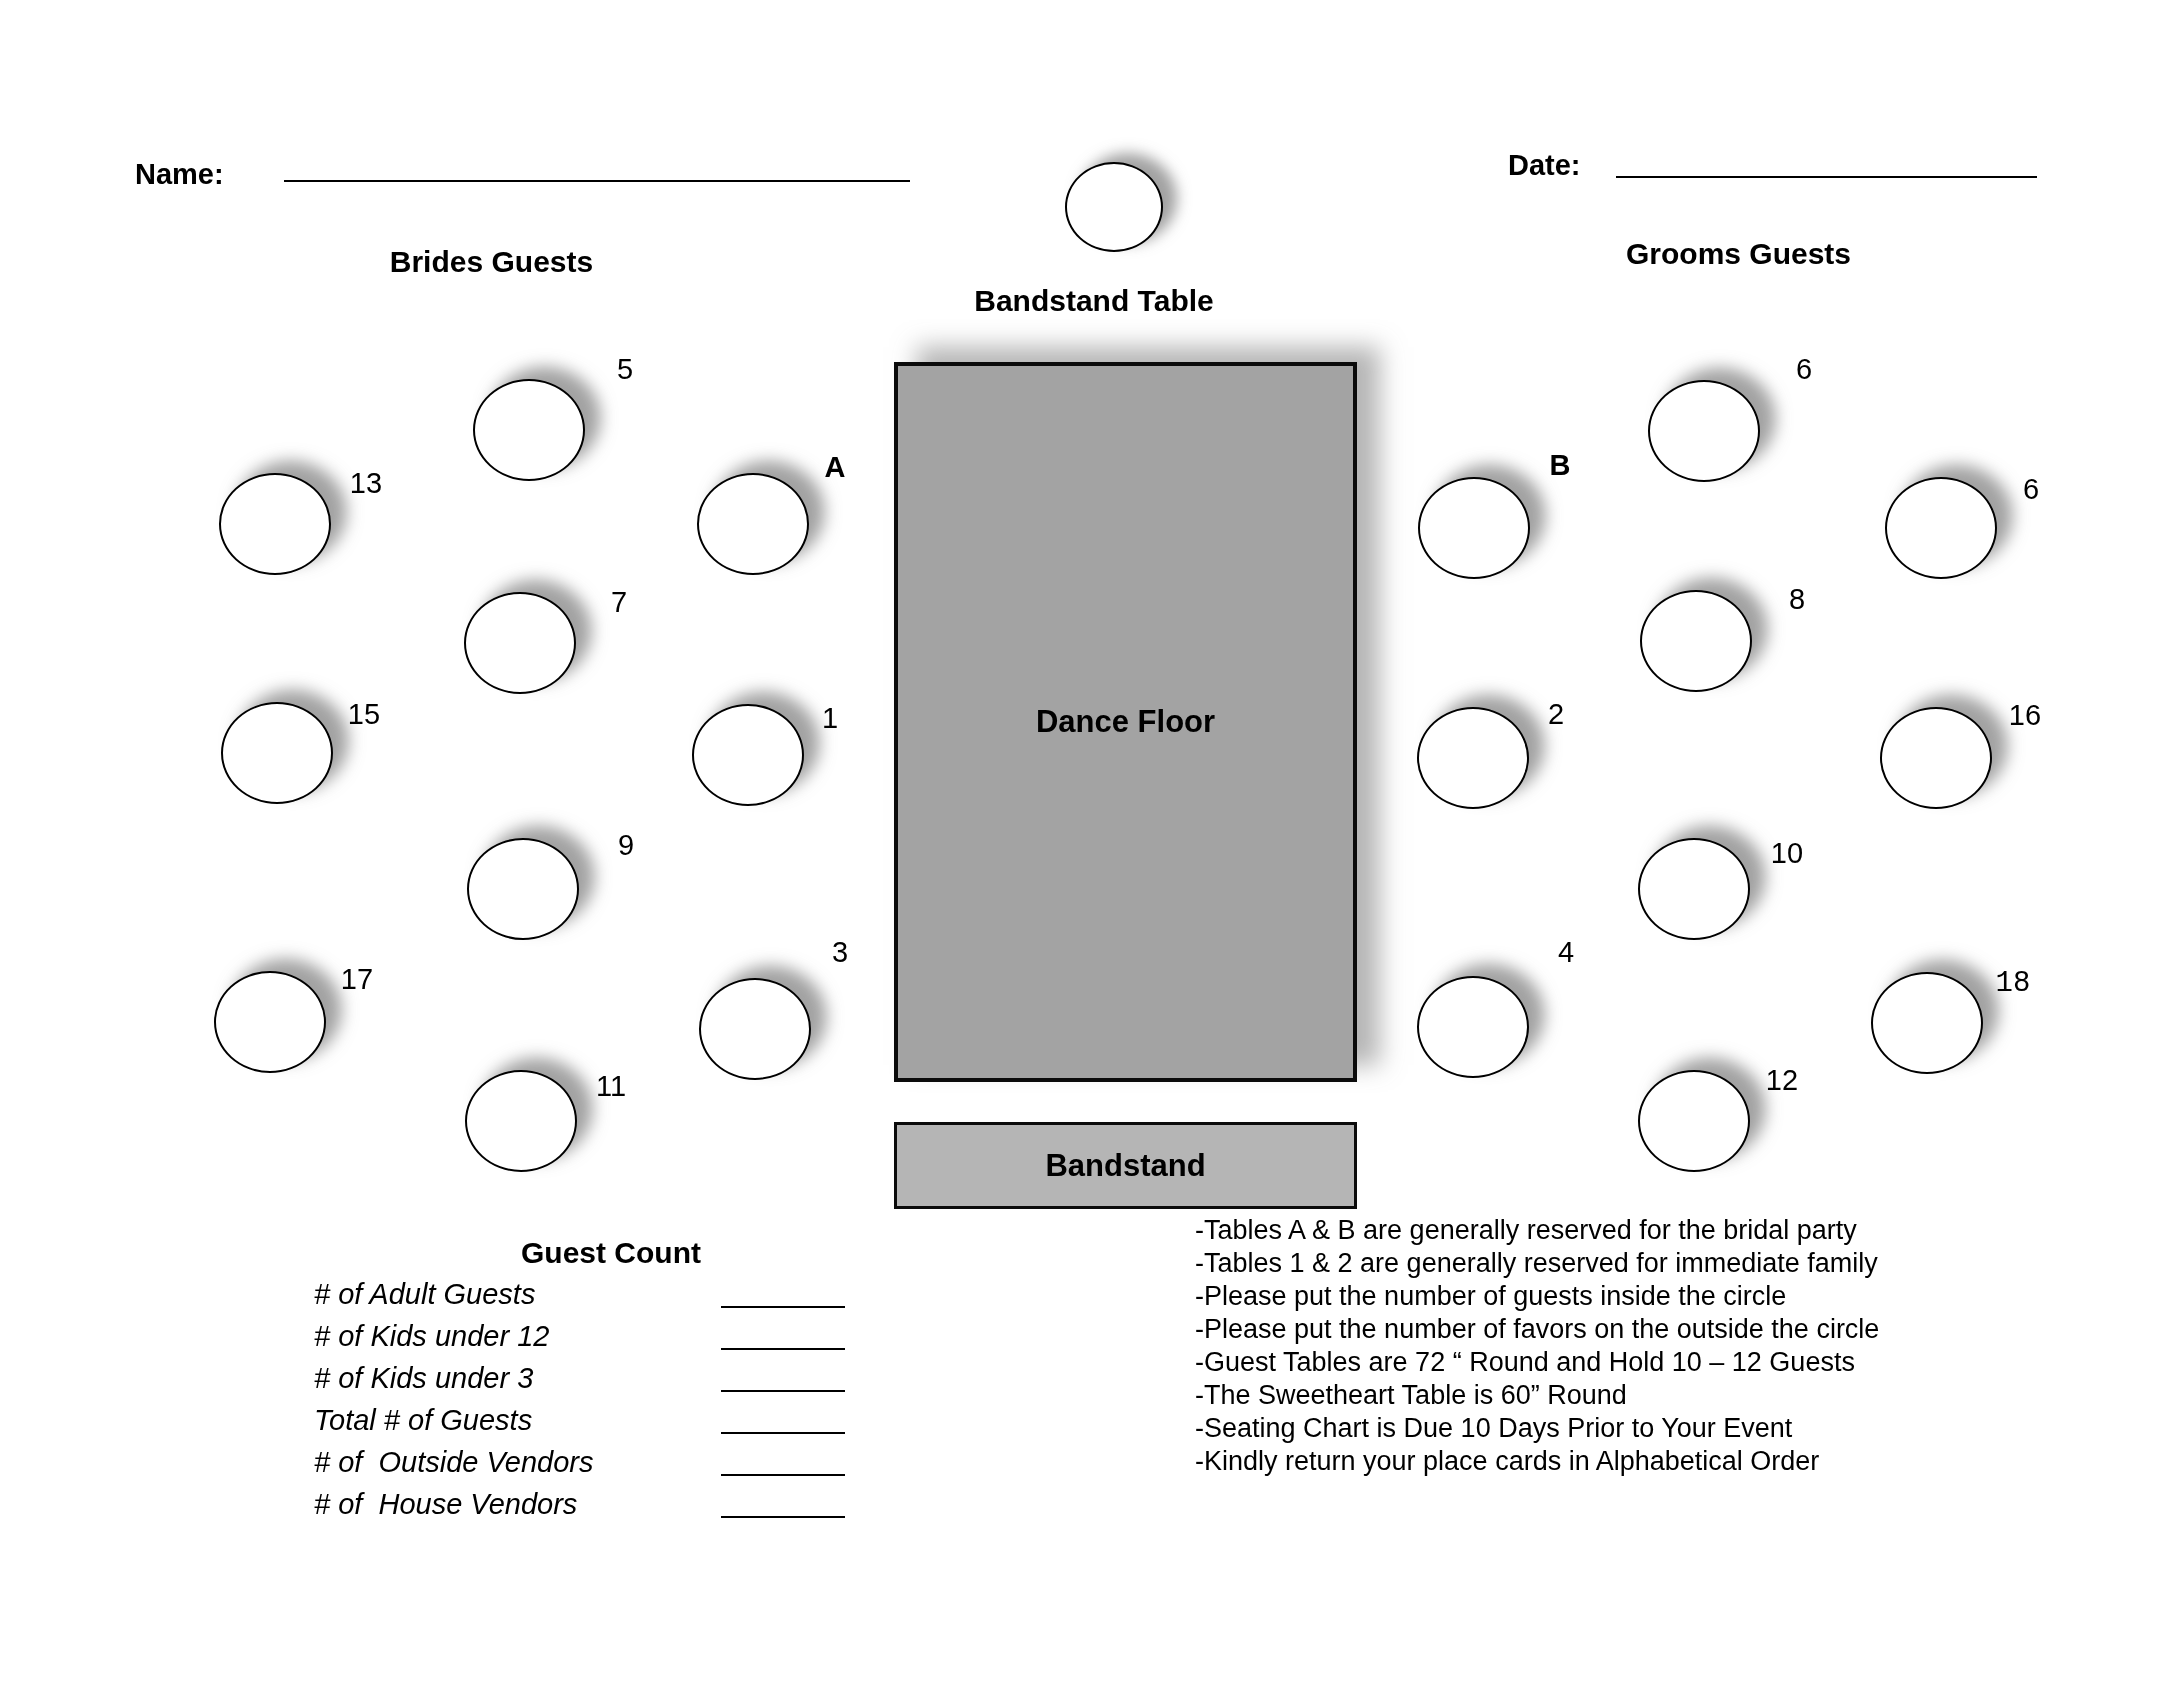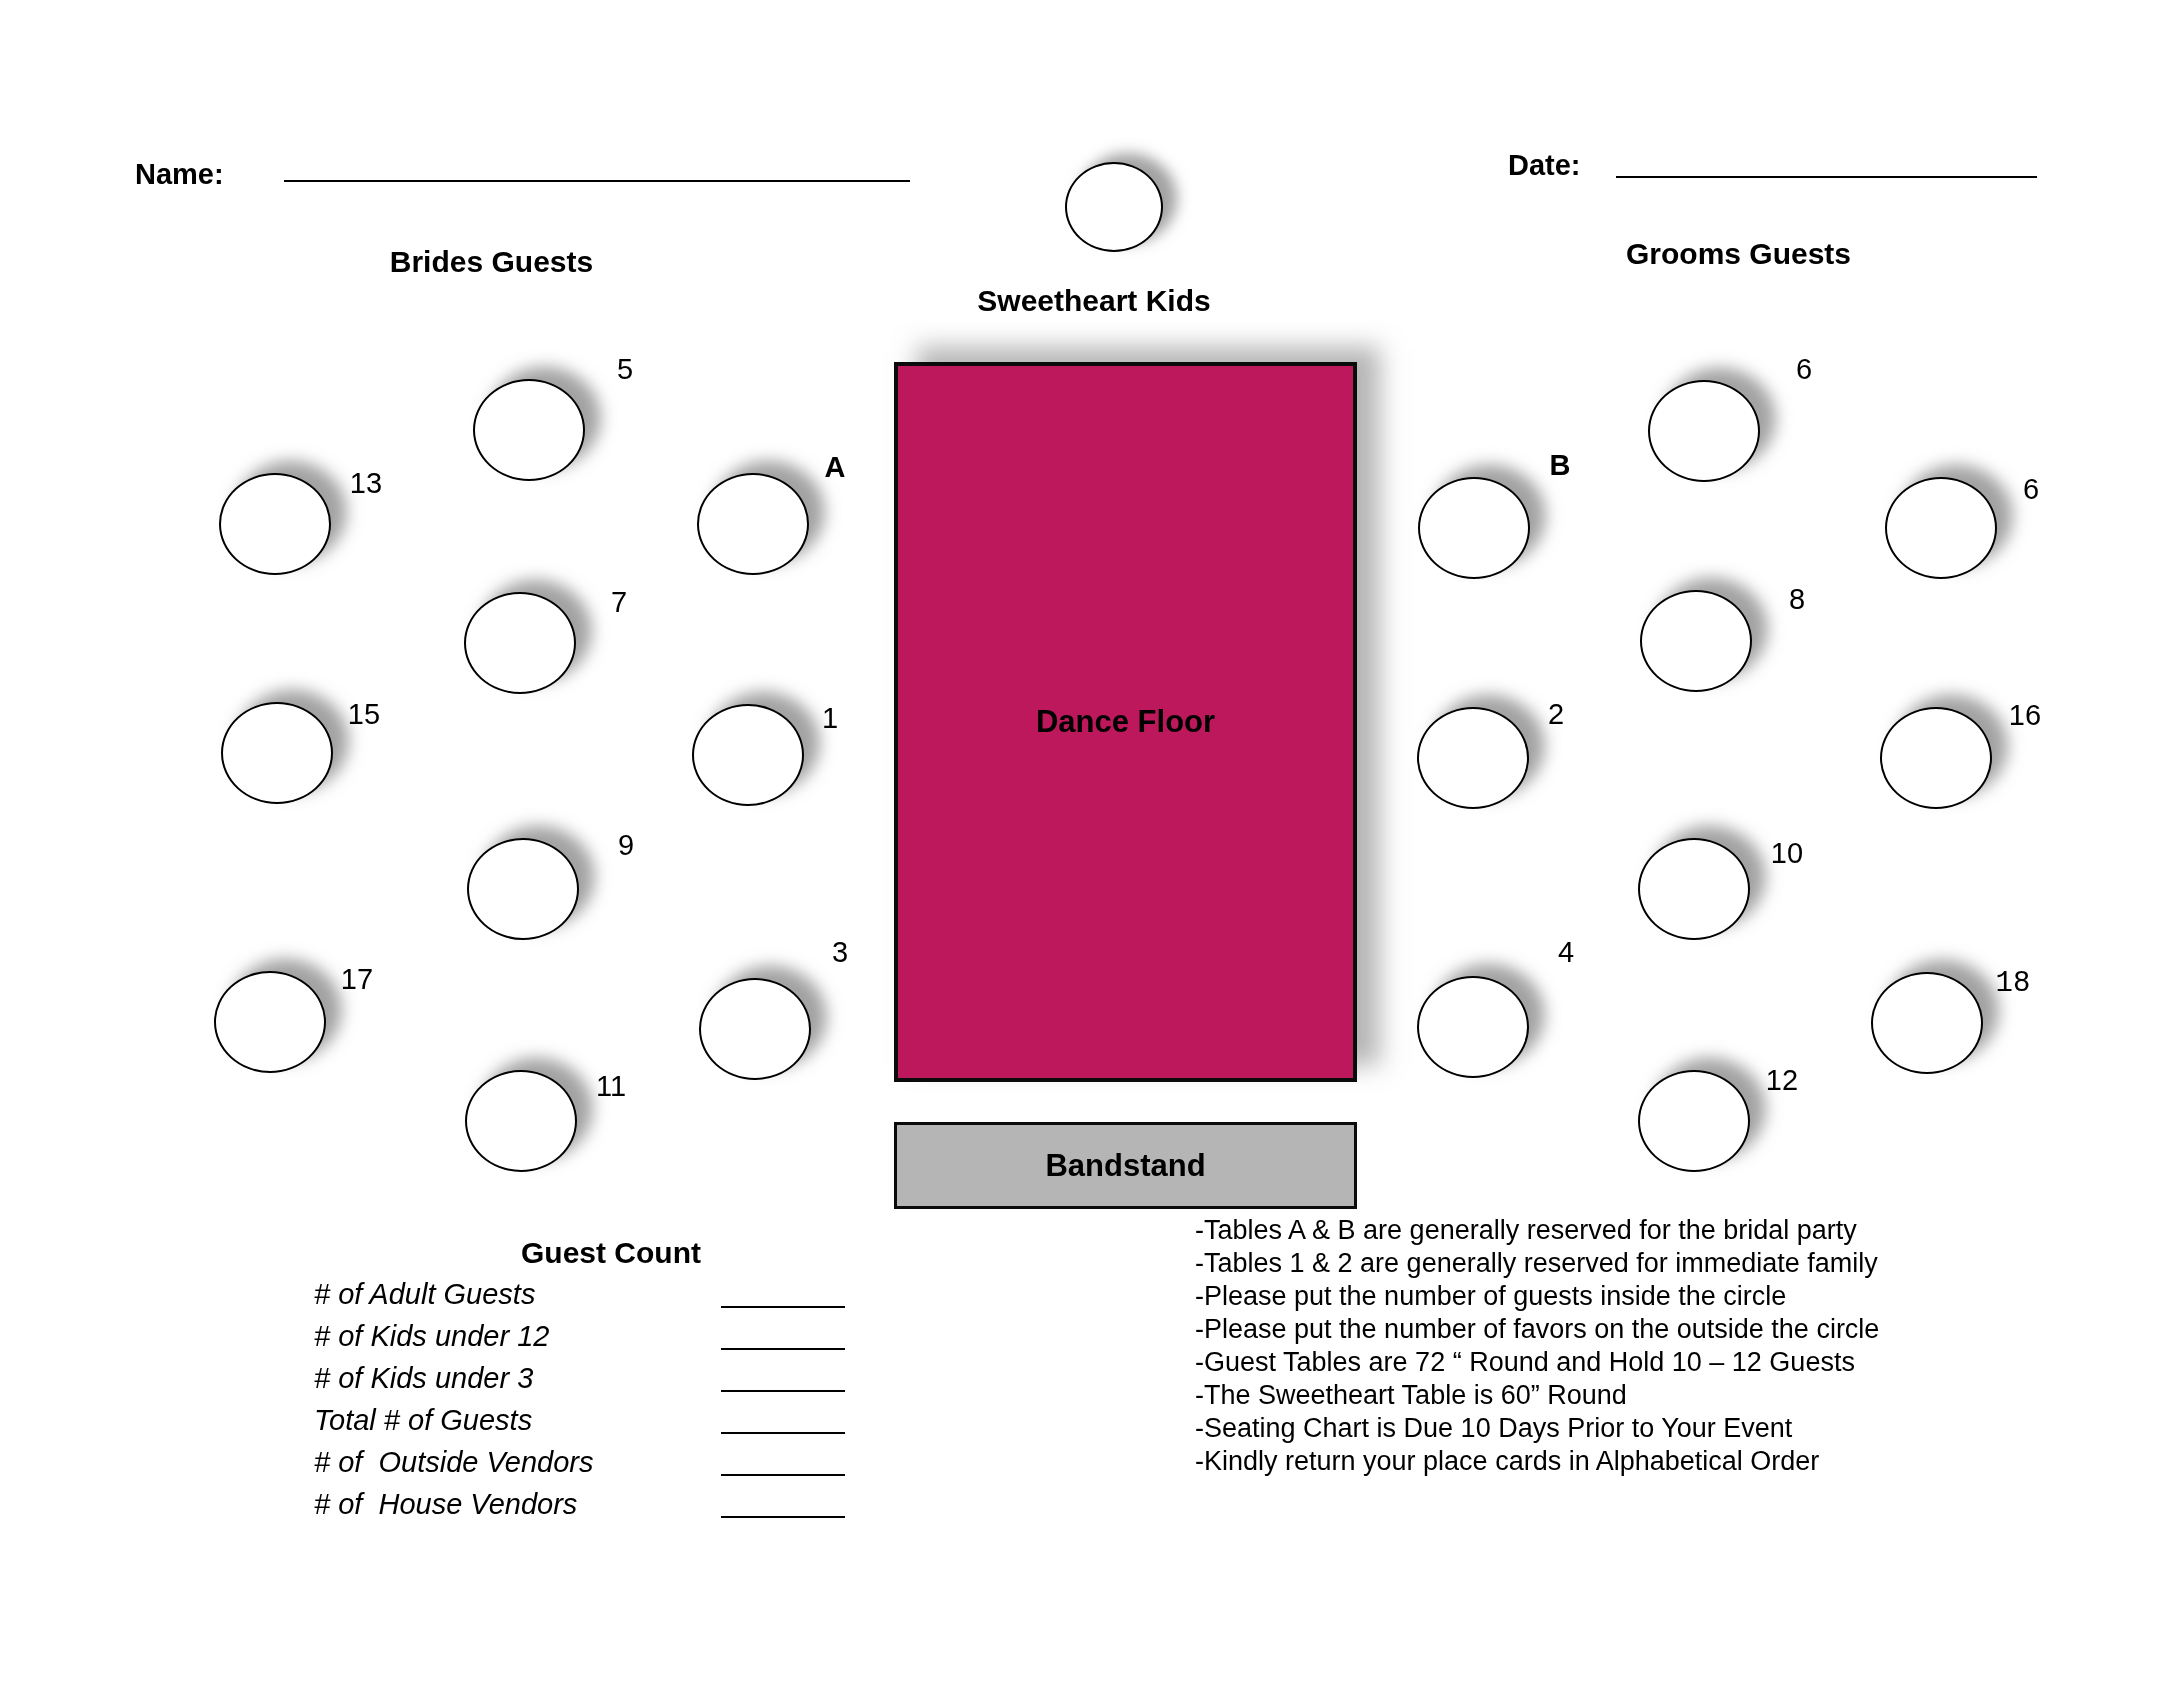--- a/index.html
+++ b/index.html
@@ -69,23 +69,23 @@
   <span class="field-label" style="left:135px;top:158px;">Name:</span>
   <div class="write-line" id="name-line"></div>
 
   <span class="field-label" style="left:1508px;top:149px;">Date:</span>
   <div class="write-line" id="date-line"></div>
 
   <div class="section-header" style="left:308px;top:245px;">Brides Guests</div>
   <div class="section-header" style="left:1555px;top:237px;">Grooms Guests</div>
 
   <div class="circle sweetheart" id="sweetheart-circle" style="left: 1114px; top: 207px; background: rgb(255, 255, 255);"></div>
-  <div class="float-label" id="sweetheart-label" style="left: 1094px; top: 301px;">Sweetheart Kids</div>
+  <div class="float-label" id="sweetheart-label" style="left: 1094px; top: 301px;">Bandstand Table</div>
 
-  <div class="dance-floor" style="background: #be185d; align-items: center;">
+  <div class="dance-floor" style="background: #a3a3a3; align-items: center;">
     <span>Dance Floor</span>
   </div>
   <div class="bandstand" style="background: rgb(181, 181, 181);">
     <span>Bandstand</span>
   </div>
 
   <div id="tables-layer">
       <div class="circle" style="left: 529px; top: 430px; background: rgb(255, 255, 255);"></div>
       <div class="table-label" style="left: 625px; top: 369px;">5</div>
       <div class="circle" style="left: 275px; top: 524px; background: rgb(255, 255, 255);"></div>

